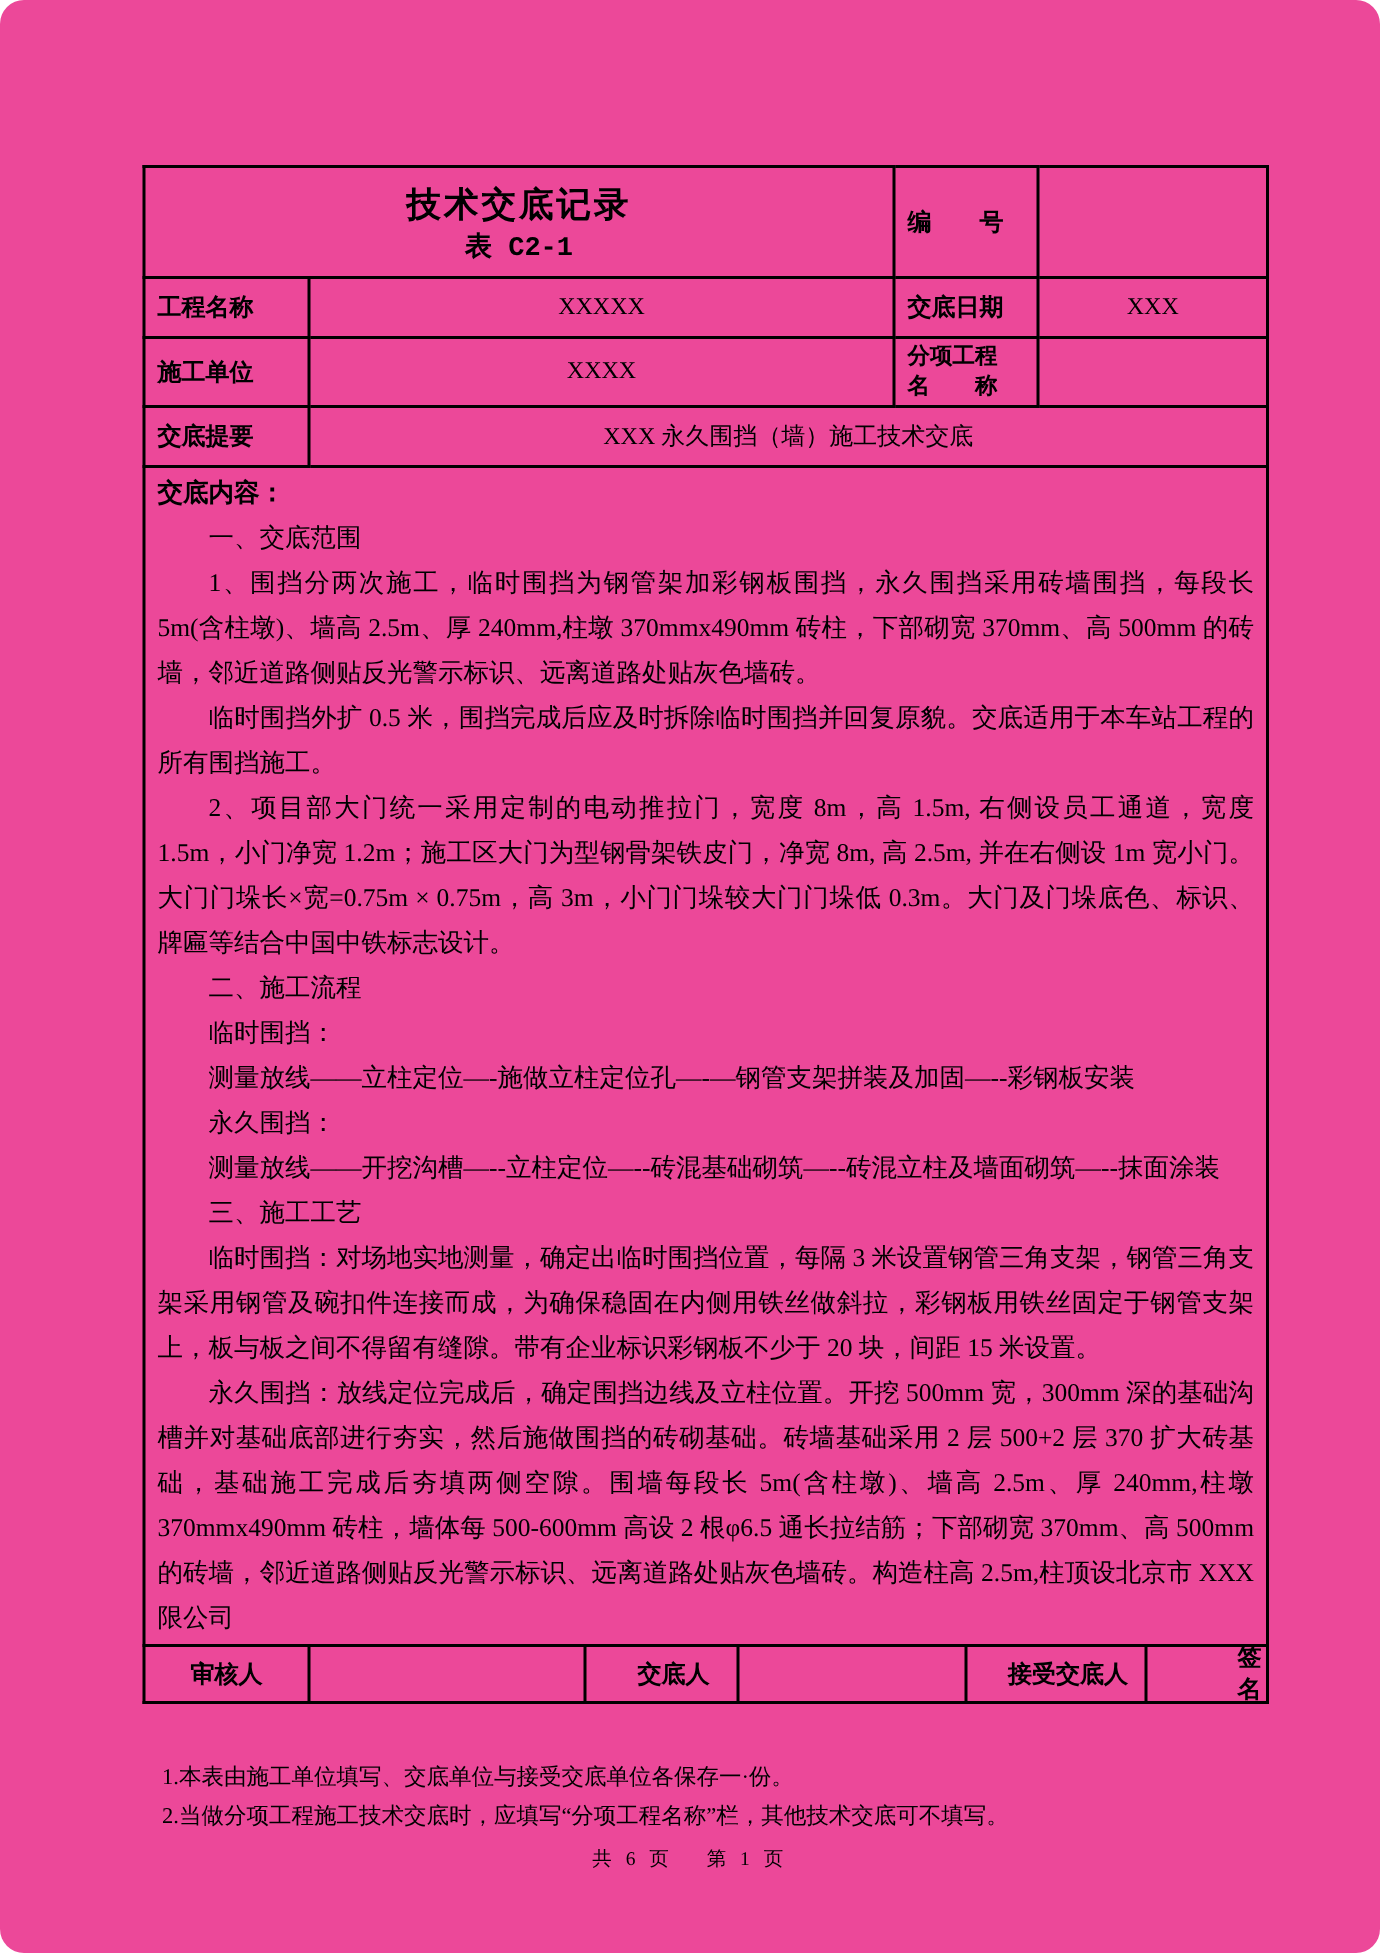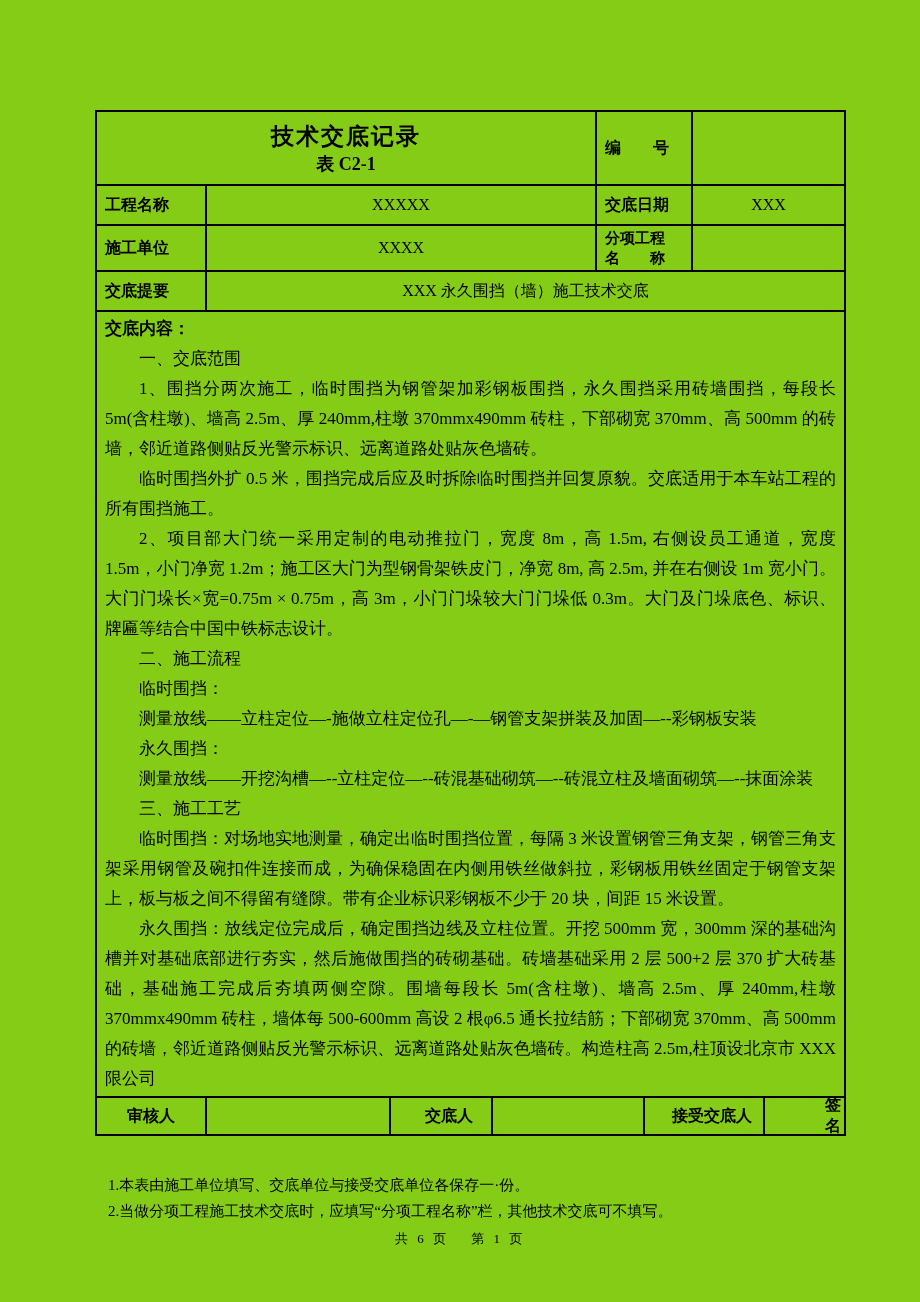--- a/index.html
+++ b/index.html
@@ -5,22 +5,23 @@
   * { box-sizing: border-box; margin: 0; padding: 0; }
   html, body { background: #ffffff; }
   body {
     font-family: "Liberation Serif", "DejaVu Serif", serif;
     color: #000;
   }
   .page {
     position: relative;
     width: 920px;
     height: 1302px;
-    background: #84cc16;
+    background: #ec4899;
     overflow: hidden;
+    border-radius: 16px;
   }
   table.doc {
     position: absolute;
     left: 95px;
     top: 110px;
     width: 749px;
     border-collapse: collapse;
     table-layout: fixed;
   }
   table.doc td {
@@ -35,21 +36,21 @@
   .c3 { width: 96px; }
   .c4 { width: 153px; }
 
   td.h-head { height: 74px; }
   td.h-row  { height: 40px; }
   td.h-row3 { height: 44px; }
   td.h-content { height: 718px; }
 
   .title-cell { text-align: center; }
   .doc-title { font-size: 23px; font-weight: 700; letter-spacing: 2px; }
-  .doc-subtitle { font-size: 18px; font-weight: 700; margin-top: 0; }
+  .doc-subtitle { font-size: 18px; font-weight: 700; margin-top: 0; font-family: Liberation Mono, monospace; }
 
   .lab { font-weight: 700; }
   .lab-pre { font-weight: 700; white-space: pre-line; font-size: 15px; line-height: 20px; }
   .val { text-align: center; }
 
   .content-cell { vertical-align: top; padding: 6px 10px 6px 10px; }
   .content-label { font-weight: 700; font-size: 17px; line-height: 30px; }
   .cb {
     font-size: 17px;
     line-height: 30px;

